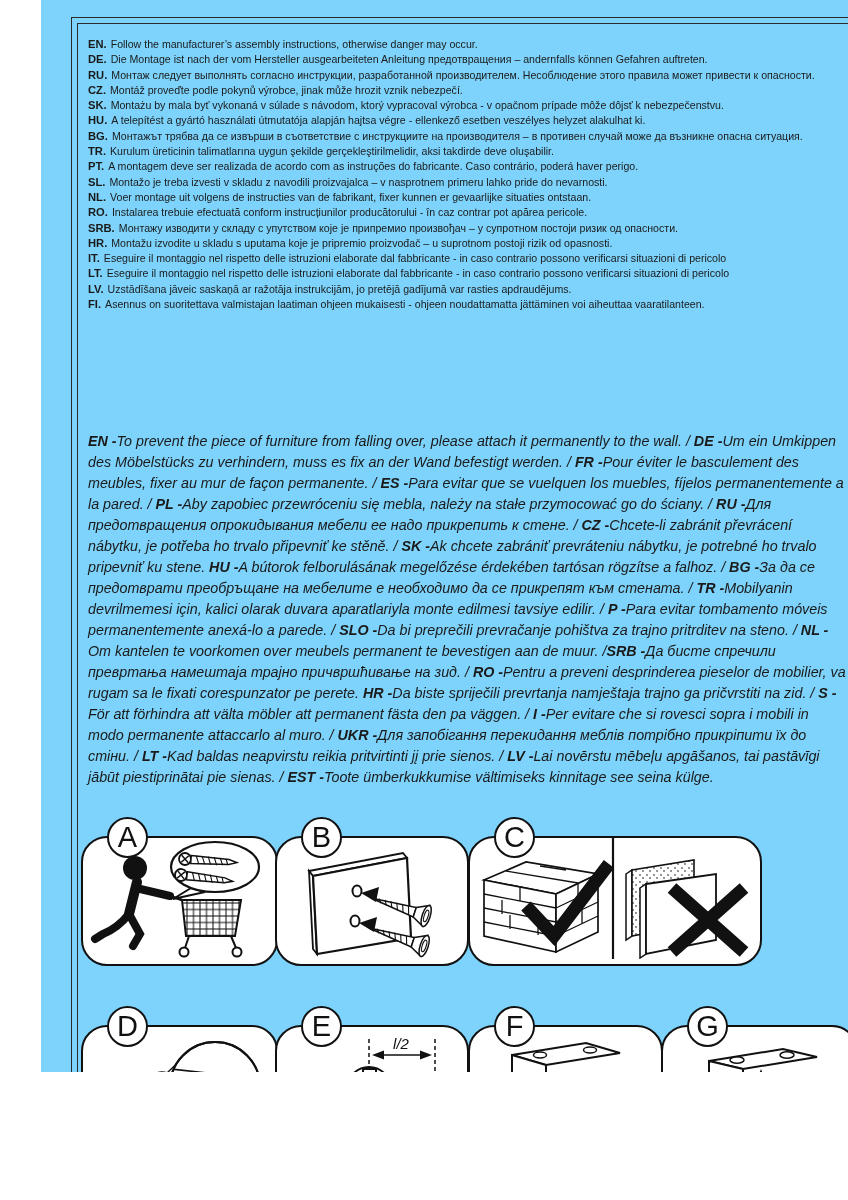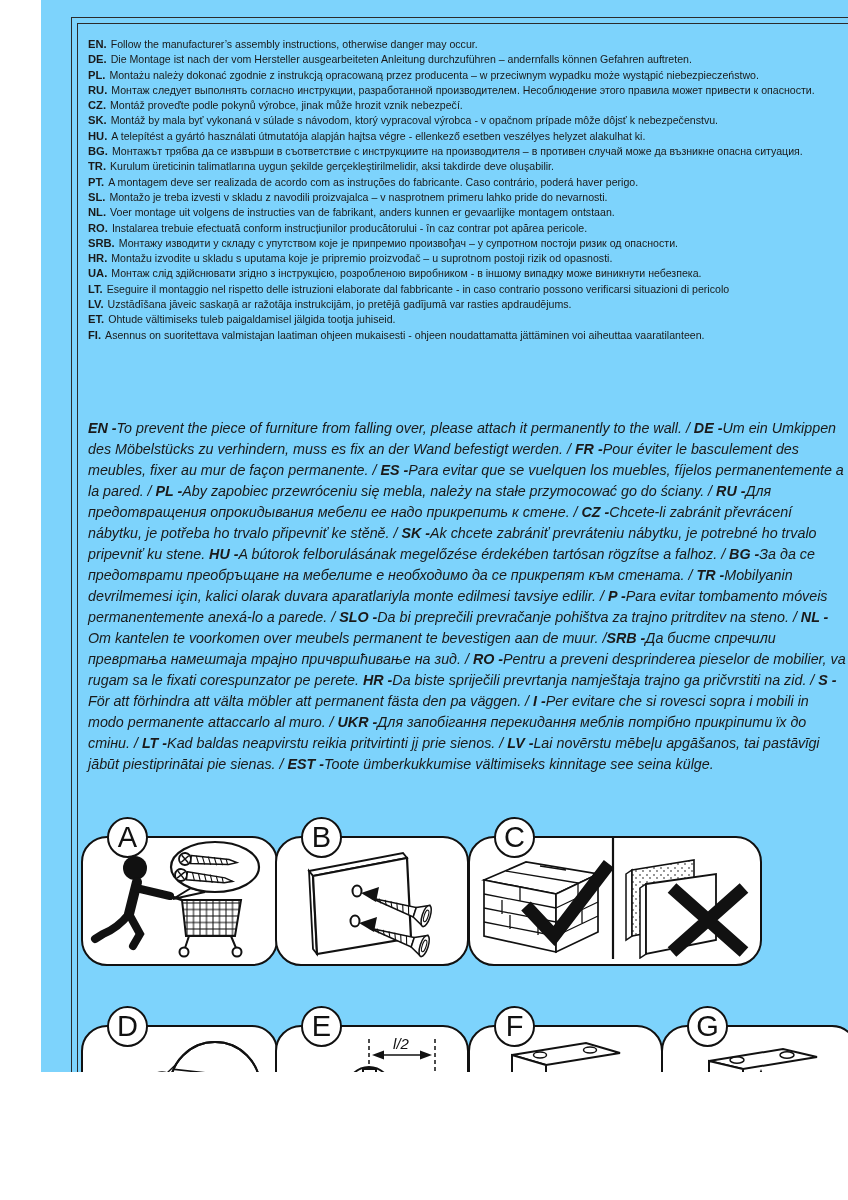--- a/index.html
+++ b/index.html
@@ -17,21 +17,21 @@
   }
   
   .instructions {
     position:absolute; left:47px; top:37px; width:760px;
     font-size:10.6px; line-height:15.3px; letter-spacing:0;
   }
   .inst-line { white-space:nowrap; overflow:hidden; }
   .lang-code { font-weight:bold; margin-right:4px; font-size:11.2px; }
   
   .warning {
-    position:absolute; left:47px; top:418px; width:758px;
+    position:absolute; left:47px; top:431px; width:758px;
     font-size:14.3px; line-height:21px; font-style:italic; text-align:left;
   }
   .warning b { font-weight:bold; }
   
   .panel {
     position:absolute; background:#fff;
     border:2.6px solid #111; border-radius:26px;
   }
   .badge {
     position:absolute; left:24px; top:-21px; width:37px; height:37px;
@@ -56,58 +56,56 @@
 <body>
 
 <div id="page">
   <div class="border-outer"></div>
   <div class="border-inner"></div>
 
   <div class="instructions">
 
       <div class="inst-line"><span class="lang-code">EN.</span><span>Follow the manufacturer’s assembly instructions, otherwise danger may occur.</span></div>
 
-      <div class="inst-line"><span class="lang-code">DE.</span><span>Die Montage ist nach der vom Hersteller ausgearbeiteten Anleitung durchzuführen – andernfalls können Gefahren auftreten.</span></div>
-
-
-
-      <div class="inst-line"><span class="lang-code">PL.</span><span>Montażu należy dokonać zgodnie z instrukcją opracowaną przez producenta – w przeciwnym wypadku może wystąpić niebezpieczeństwo.</span></div>
+      <div class="inst-line"><span class="lang-code">DE.</span><span>Die Montage ist nach der vom Hersteller ausgearbeiteten Anleitung предотвращения – andernfalls können Gefahren auftreten.</span></div>
+
+
+
 
       <div class="inst-line"><span class="lang-code">RU.</span><span>Монтаж следует выполнять согласно инструкции, разработанной производителем. Несоблюдение этого правила может привести к опасности.</span></div>
 
       <div class="inst-line"><span class="lang-code">CZ.</span><span>Montáž proveďte podle pokynů výrobce, jinak může hrozit vznik nebezpečí.</span></div>
 
-      <div class="inst-line"><span class="lang-code">SK.</span><span>Montáž by mala byť vykonaná v súlade s návodom, ktorý vypracoval výrobca - v opačnom prípade môže dôjsť k nebezpečenstvu.</span></div>
+      <div class="inst-line"><span class="lang-code">SK.</span><span>Montażu by mala byť vykonaná v súlade s návodom, ktorý vypracoval výrobca - v opačnom prípade môže dôjsť k nebezpečenstvu.</span></div>
 
       <div class="inst-line"><span class="lang-code">HU.</span><span>A telepítést a gyártó használati útmutatója alapján hajtsa végre - ellenkező esetben veszélyes helyzet alakulhat ki.</span></div>
 
       <div class="inst-line"><span class="lang-code">BG.</span><span>Монтажът трябва да се извърши в съответствие с инструкциите на производителя – в противен случай може да възникне опасна ситуация.</span></div>
 
       <div class="inst-line"><span class="lang-code">TR.</span><span>Kurulum üreticinin talimatlarına uygun şekilde gerçekleştirilmelidir,  aksi takdirde deve oluşabilir.</span></div>
 
       <div class="inst-line"><span class="lang-code">PT.</span><span>A montagem deve ser realizada de acordo com as instruções do fabricante. Caso contrário, poderá haver perigo.</span></div>
 
       <div class="inst-line"><span class="lang-code">SL.</span><span>Montažo je treba izvesti v skladu z navodili proizvajalca – v nasprotnem primeru lahko pride do nevarnosti.</span></div>
 
-      <div class="inst-line"><span class="lang-code">NL.</span><span>Voer montage uit volgens de instructies van de fabrikant, anders kunnen er gevaarlijke montagem ontstaan.</span></div>
+      <div class="inst-line"><span class="lang-code">NL.</span><span>Voer montage uit volgens de instructies van de fabrikant, fixer kunnen er gevaarlijke situaties ontstaan.</span></div>
 
       <div class="inst-line"><span class="lang-code">RO.</span><span>Instalarea trebuie efectuată conform instrucțiunilor producătorului  - în caz contrar pot apărea pericole.</span></div>
 
       <div class="inst-line"><span class="lang-code">SRB.</span><span>Монтажу изводити у складу с упутством које је припремио произвођач – у супротном постоји ризик од опасности.</span></div>
 
       <div class="inst-line"><span class="lang-code">HR.</span><span>Montažu izvodite u skladu s uputama koje je pripremio proizvođač – u suprotnom postoji rizik od opasnosti.</span></div>
 
-
-      <div class="inst-line"><span class="lang-code">UA.</span><span>Монтаж слід здійснювати згідно з інструкцією, розробленою виробником  - в іншому випадку може виникнути небезпека.</span></div>
+      <div class="inst-line"><span class="lang-code">IT.</span><span>Eseguire il montaggio nel rispetto delle istruzioni elaborate dal fabbricante - in caso contrario possono verificarsi situazioni di pericolo</span></div>
+
 
       <div class="inst-line"><span class="lang-code">LT.</span><span>Eseguire il montaggio nel rispetto delle istruzioni elaborate dal fabbricante - in caso contrario possono verificarsi situazioni di pericolo</span></div>
 
       <div class="inst-line"><span class="lang-code">LV.</span><span>Uzstādīšana jāveic saskaņā ar ražotāja instrukcijām, jo pretējā gadījumā var rasties apdraudējums.</span></div>
 
-      <div class="inst-line"><span class="lang-code">ET.</span><span>Ohtude vältimiseks tuleb paigaldamisel jälgida tootja juhiseid.</span></div>
 
       <div class="inst-line"><span class="lang-code">FI.</span><span>Asennus on suoritettava valmistajan laatiman ohjeen mukaisesti - ohjeen noudattamatta jättäminen voi aiheuttaa vaaratilanteen.</span></div>
     </div>
 
   <div class="warning">
     
   <b>EN -</b><span>To prevent the piece of furniture from falling over, please attach it permanently to the wall. / </span><b>DE -</b><span>Um ein Umkippen des Möbelstücks zu verhindern, muss es fix an der Wand befestigt werden. / </span><b>FR -</b><span>Pour éviter le basculement des meubles, fixer au mur de façon permanente. / </span><b>ES -</b><span>Para evitar que se vuelquen los muebles, fíjelos permanentemente a la pared. / </span><b>PL -</b><span>Aby zapobiec przewróceniu się mebla, należy na stałe przymocować go do ściany. / </span><b>RU -</b><span>Для предотвращения опрокидывания мебели ее надо прикрепить к стене. / </span><b>CZ -</b><span>Chcete-li zabránit převrácení nábytku, je potřeba ho trvalo připevniť ke stěně. / </span><b>SK -</b><span>Ak chcete zabrániť prevráteniu nábytku, je potrebné ho trvalo pripevniť ku stene. </span><b>HU -</b><span>A bútorok felborulásának megelőzése érdekében tartósan rögzítse a falhoz. / </span><b>BG -</b><span>За да се предотврати преобръщане на мебелите е необходимо да се прикрепят към стената. / </span><b>TR -</b><span>Mobilyanin devrilmemesi için, kalici olarak duvara aparatlariyla monte edilmesi tavsiye edilir. / </span><b>P -</b><span>Para evitar tombamento móveis permanentemente anexá-lo a parede. / </span><b>SLO -</b><span>Da bi preprečili prevračanje pohištva za trajno pritrditev na steno. / </span><b>NL -</b><span> Om kantelen te voorkomen over meubels permanent te bevestigen aan de muur. /</span><b>SRB -</b><span>Да бисте спречили превртања намештаја трајно причвршћивање на зид. / </span><b>RO -</b><span>Pentru a preveni desprinderea pieselor de mobilier, va rugam sa le fixati corespunzator pe perete. </span><b>HR -</b><span>Da biste spriječili prevrtanja namještaja trajno ga pričvrstiti na zid. / </span><b>S -</b><span>För att förhindra att välta möbler att permanent fästa den pa väggen. / </span><b>I -</b><span>Per evitare che si rovesci sopra i mobili in modo permanente attaccarlo al muro. / </span><b>UKR -</b><span>Для запобігання перекидання меблів потрібно прикріпити їх до стіни. / </span><b>LT -</b><span>Kad baldas neapvirstu reikia pritvirtinti jį prie sienos. / </span><b>LV -</b><span>Lai novērstu mēbeļu apgāšanos, tai pastāvīgi jābūt piestiprinātai pie sienas. / </span><b>EST -</b><span>Toote ümberkukkumise vältimiseks kinnitage see seina külge.</span></div>
 
   <div class="panel" id="panel-a">
     <div class="badge">

